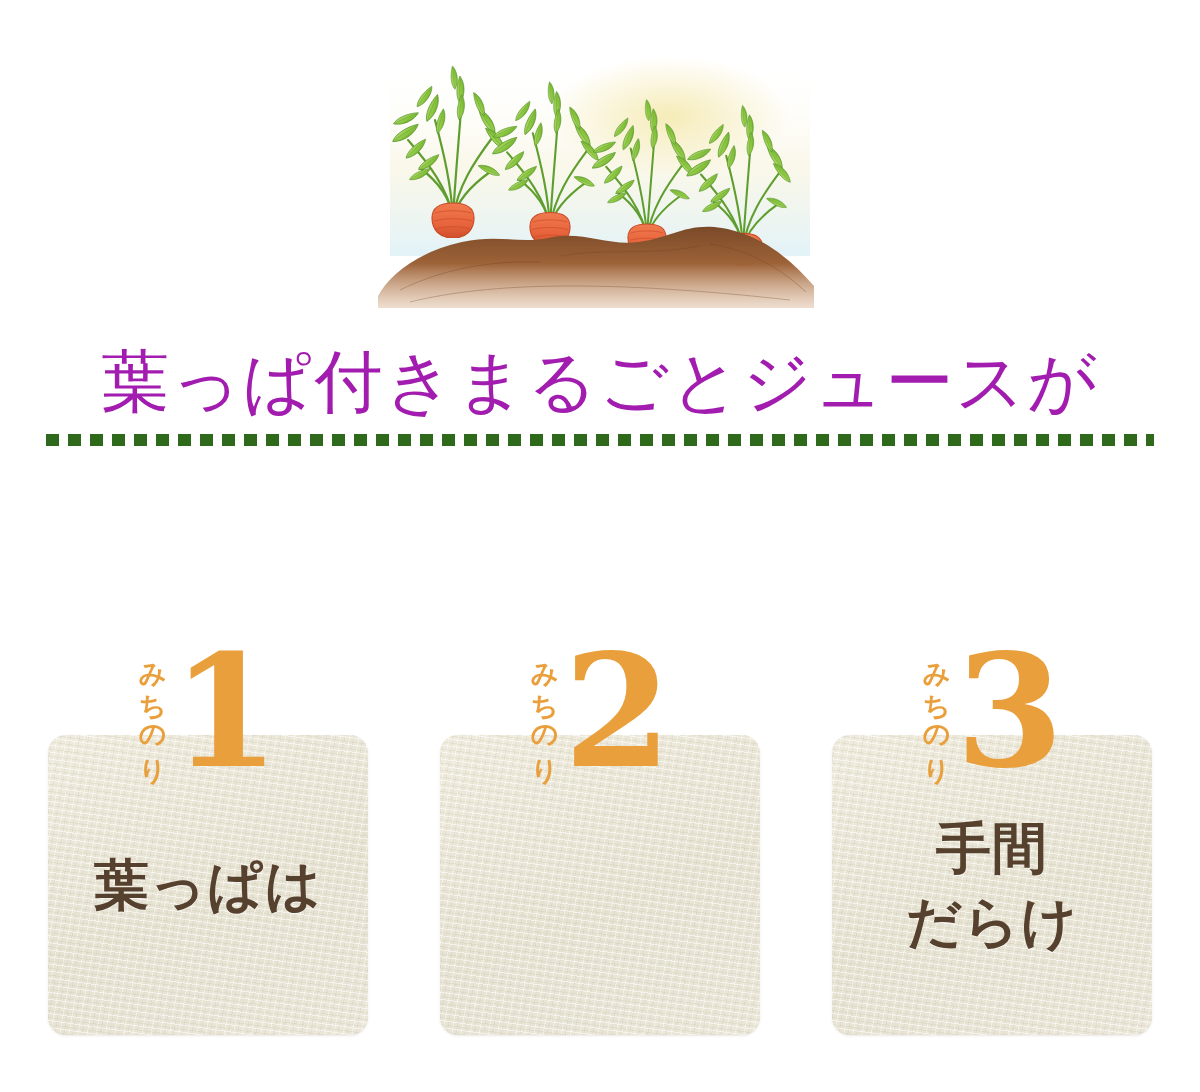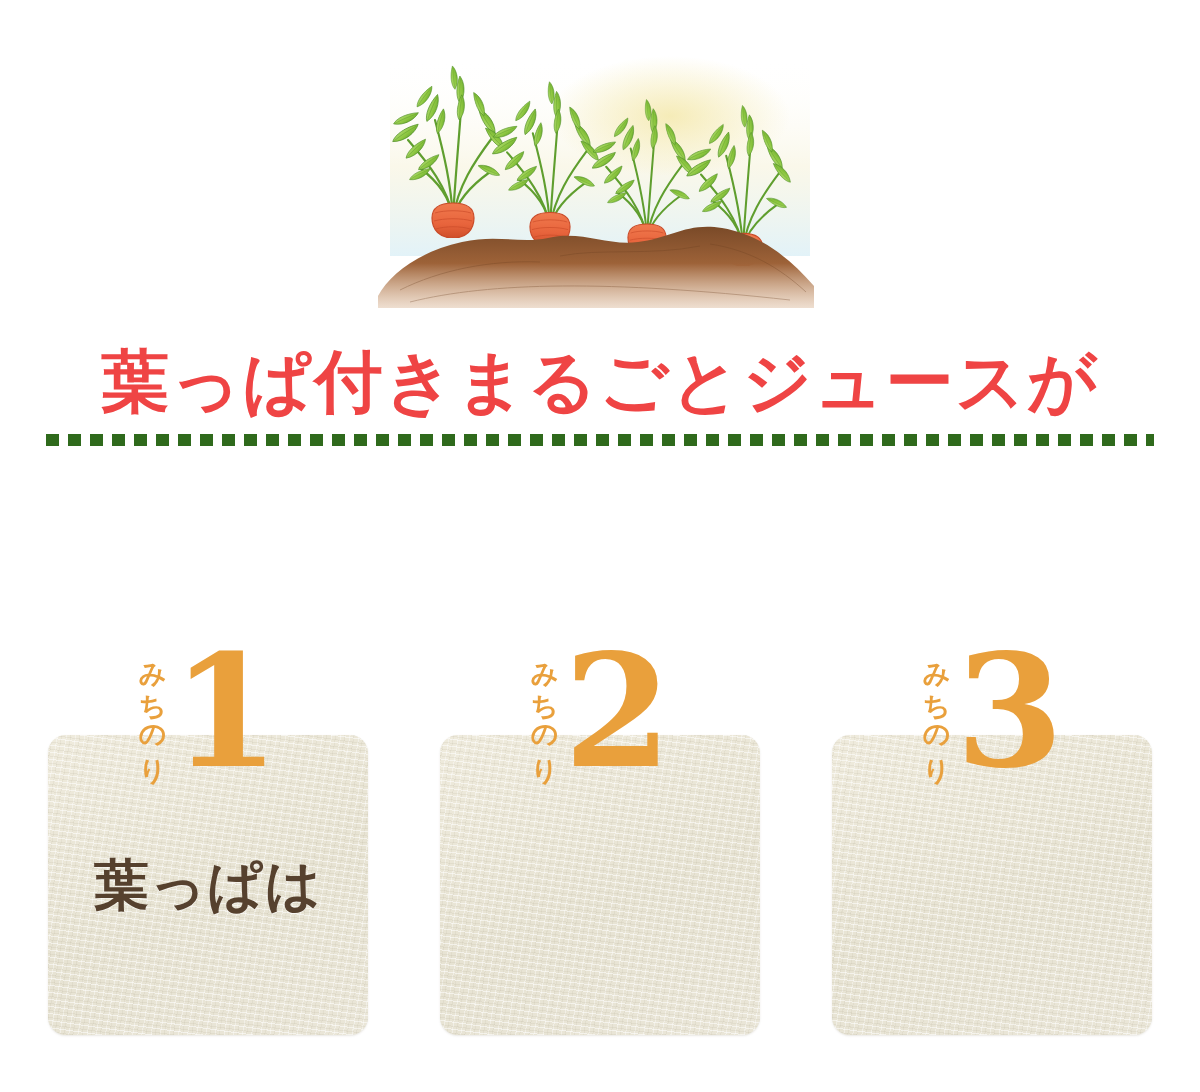--- a/index.html
+++ b/index.html
@@ -36,23 +36,23 @@
 
   
   .heading-block {
     position: absolute;
     left: 0;
     top: 330px;
     width: 1200px;
   }
   .heading-line {
     text-align: center;
-    color: #ef4444;
+    color: #a21caf;
     font-family: "DejaVu Sans", "Liberation Sans", sans-serif;
-    font-weight: 700;
+    font-weight: 400;
     font-size: 68px;
     line-height: 104px;
     letter-spacing: 2px;
     white-space: nowrap;
   }
   .dash-rule {
     width: 1108px;
     margin: 0 auto;
     height: 6px;
     background-image: repeating-linear-gradient(
@@ -300,16 +300,18 @@
   </div>
 
   <div class="card-unit">
     <div class="card-badge">
       <div class="badge-inner">
         <span class="badge-kicker">みちのり</span>
         <span class="badge-number">3</span>
       </div>
     </div>
     <div class="card-panel">
+      <span class="card-text-line">手間</span>
+      <span class="card-text-line">だらけ</span>
     </div>
   </div>
 
 </div>
 
 </body></html>

